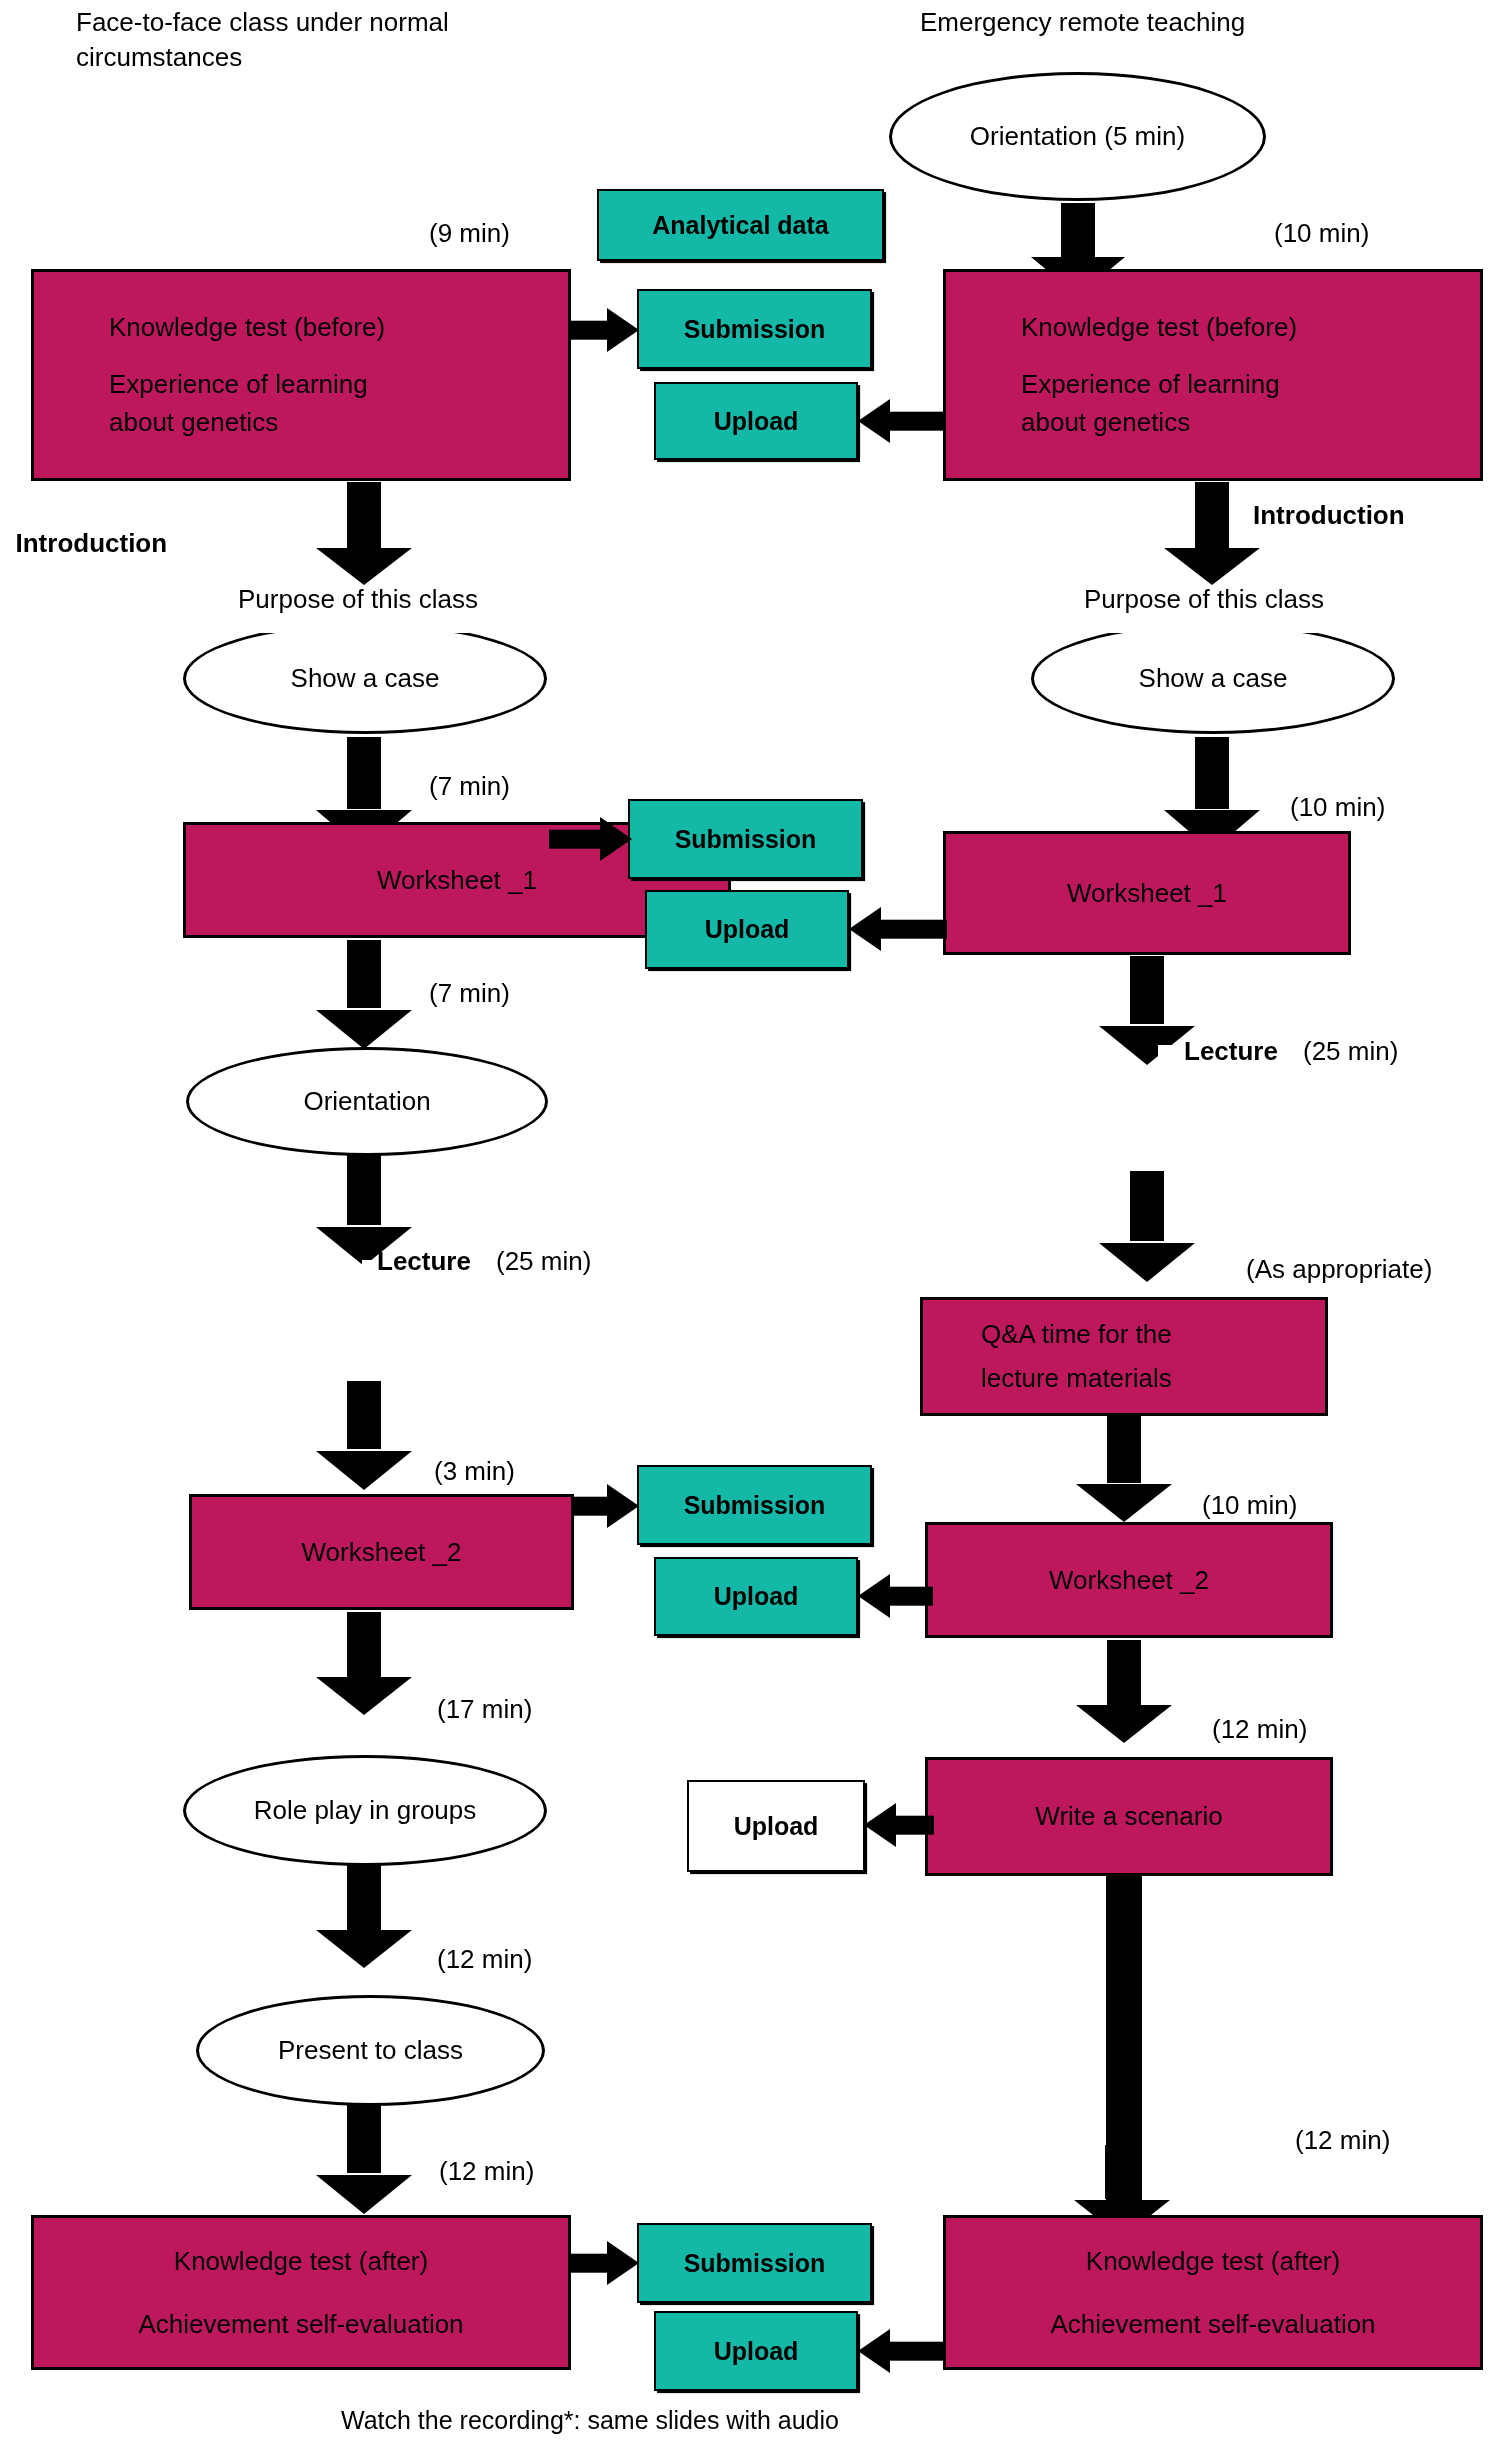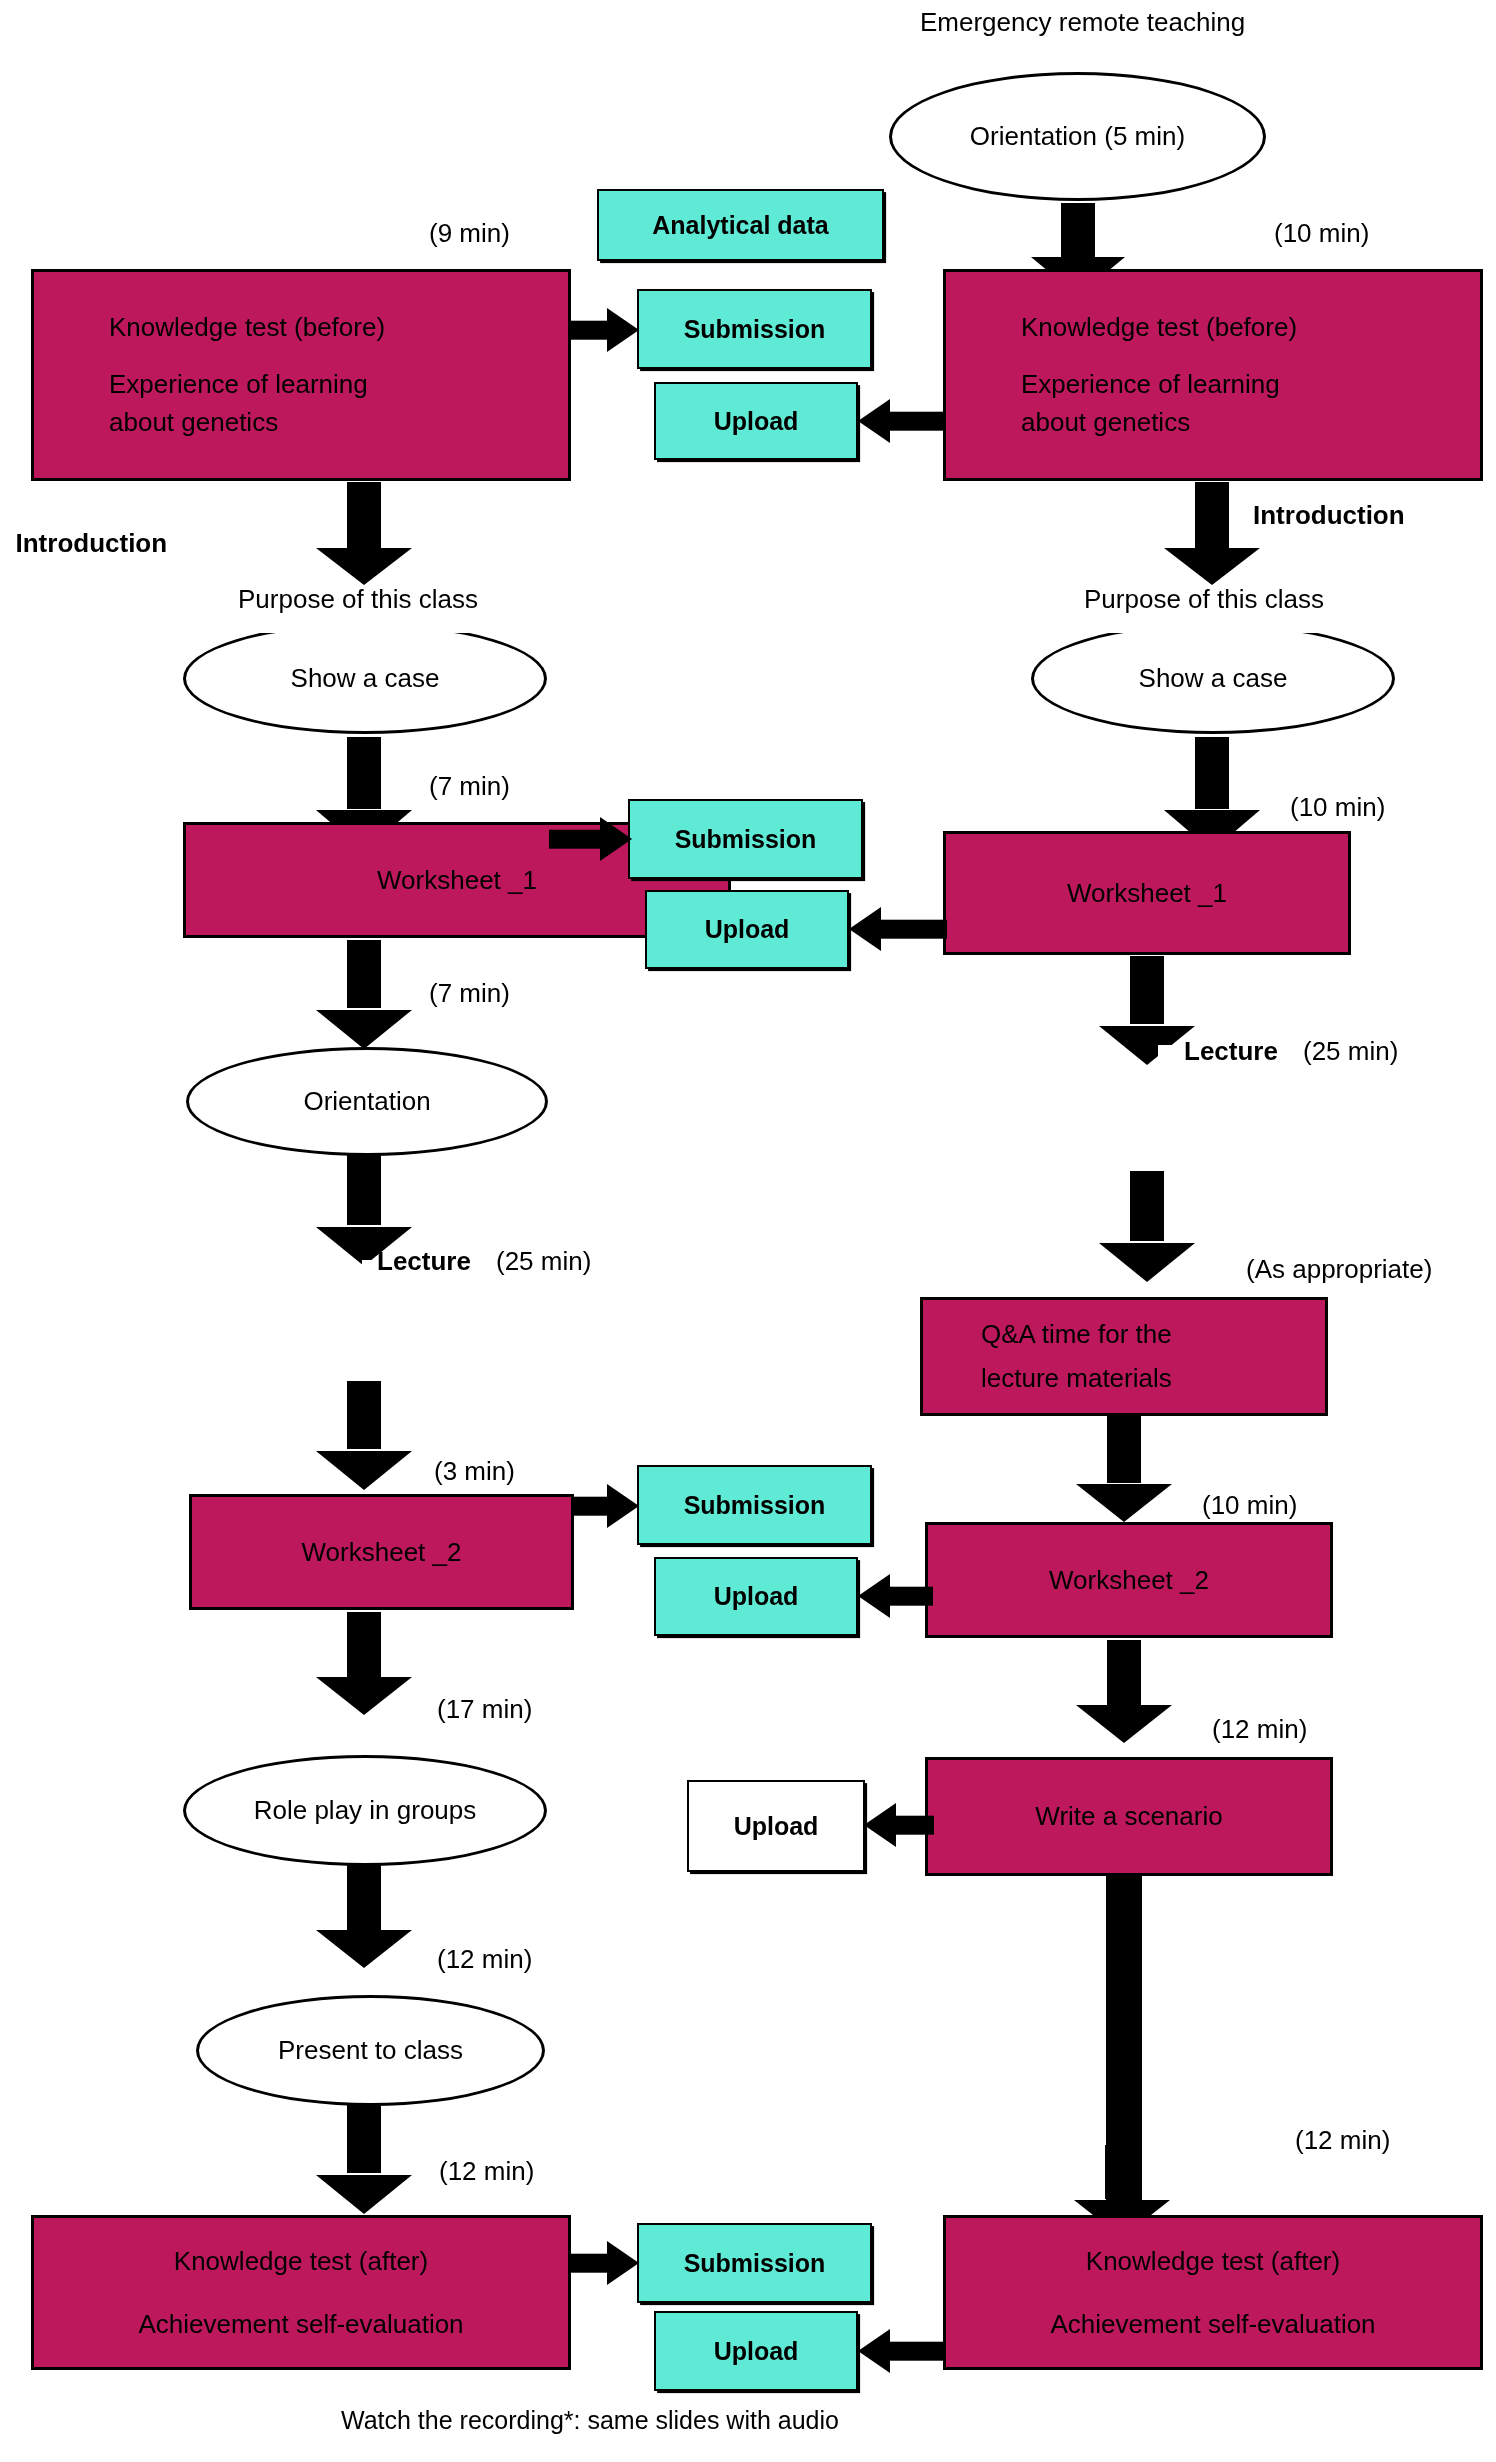--- a/index.html
+++ b/index.html
@@ -13,21 +13,21 @@
   
   .col-head{font-size:26px;line-height:1.35;}
 
   
   .pbox{position:absolute;box-sizing:border-box;background:#be185d;border:3.6px solid #000;
         display:flex;flex-direction:column;align-items:center;justify-content:center;}
   .pbox .line{font-size:26px;line-height:1.25;white-space:nowrap;}
   .pbox.left-al{align-items:flex-start;}
 
   
-  .gbox{position:absolute;box-sizing:border-box;background:#5eead4;border:2.1px solid #000;
+  .gbox{position:absolute;box-sizing:border-box;background:#14b8a6;border:2.1px solid #000;
         display:flex;align-items:center;justify-content:center;
         box-shadow:2.6px 2.6px 0 -0.5px #000;}
   .gbox span{font-size:25px;font-weight:bold;white-space:nowrap;}
   
   .gbox.white{background:#fff;}
 
   
   .ell{position:absolute;box-sizing:border-box;border:3.6px solid #000;border-radius:50%;
        background:transparent;display:flex;align-items:center;justify-content:center;}
   .ell span{font-size:26px;white-space:nowrap;}
@@ -54,20 +54,22 @@
   
   .bar{position:absolute;background:#000;}
 
   .caption{position:absolute;font-size:25px;white-space:nowrap;}
 </style>
 </head>
 <body>
 
 <div id="page">
 
+  <div class="txt col-head" style="left: 76px; top: 5.2px; white-space: pre;">Face-to-face class under normal
+circumstances</div>
   <div class="txt col-head" style="left: 920px; top: 5.2px; white-space: pre;">Emergency remote teaching</div>
 
   <div class="ell" style="left:889px;top:72px;width:377px;height:129px;">
     <span>Orientation     (5 min)</span>
   </div>
   <div class="arrow-d" style="left:1031px;top:203px;width:93px;height:93px;">
     <div class="shaft" style="width:34px;height:58px;"></div>
     <div class="head" style="border-left-width:47px;border-right-width:47px;border-top-width:39px;"></div>
   </div>
 

